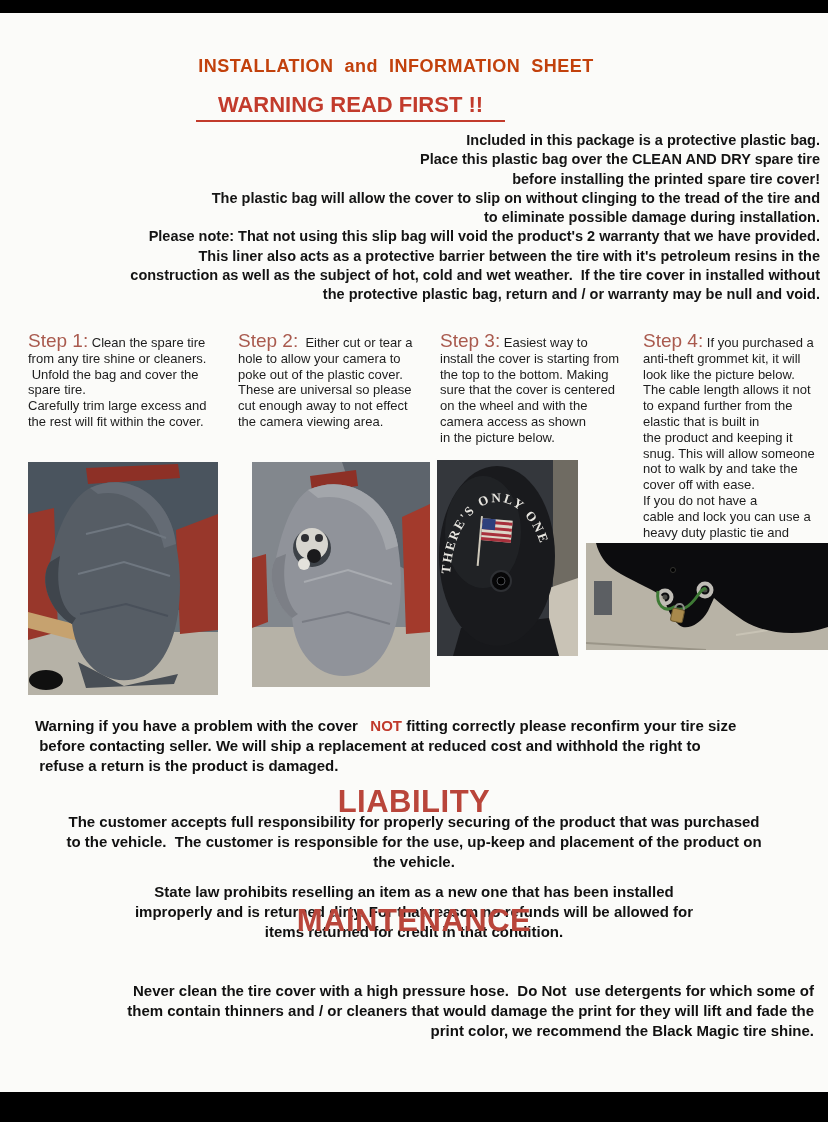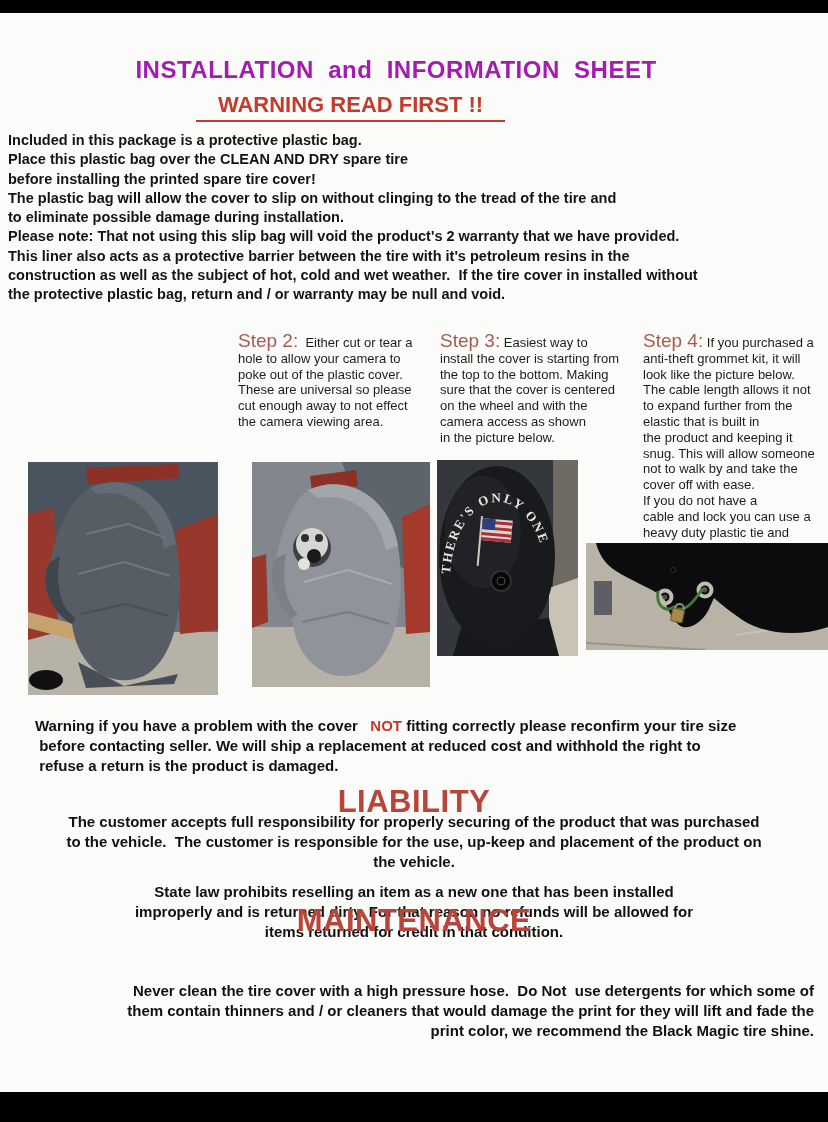--- a/index.html
+++ b/index.html
@@ -3,25 +3,25 @@
 <meta charset="utf-8">
 <style>
   html,body{margin:0;padding:0;background:#e9e9e9;}
   .page{position:relative;width:828px;height:1122px;background:#fbfbf9;overflow:hidden;
         font-family:"Liberation Sans",sans-serif;color:#141414;}
   .bar{position:absolute;left:0;width:828px;background:#000;}
   .bar-top{top:0;height:13px;}
   .bar-bottom{top:1092px;height:30px;}
 
   .title{position:absolute;top:56px;left:0;width:792px;text-align:center;
-         font-size:24px;font-weight:bold;letter-spacing:.5px;color:#a21caf;white-space:pre-wrap;}
+         font-size:18px;font-weight:bold;letter-spacing:.5px;color:#c2410c;white-space:pre-wrap;}
   .warnhead{position:absolute;top:92px;left:0;width:701px;text-align:center;}
   .warnhead span{display:inline-block;font-size:22px;font-weight:bold;color:#c23b2c;
          border-bottom:2px solid #c23b2c;padding:0 22px 2px;}
-  .intro{position:absolute;top:131px;left:8px;width:812px;text-align:left;
+  .intro{position:absolute;top:131px;left:8px;width:812px;text-align:right;
          font-size:14.5px;font-weight:bold;line-height:19.3px;white-space:pre-wrap;}
 
   .step{position:absolute;top:331px;font-size:13px;line-height:15.8px;white-space:pre-wrap;color:#1d1d1d;}
   .step-label{font-size:19px;color:#a95a4e;line-height:1;}
   .step-1{left:28px;width:206px;}
   .step-2{left:238px;width:202px;}
   .step-3{left:440px;width:206px;}
   .step-4{left:643px;width:188px;}
 
   .photo{position:absolute;display:block;}
@@ -57,20 +57,26 @@
   <div class="intro">Included in this package is a protective plastic bag.
 Place this plastic bag over the CLEAN AND DRY spare tire
 before installing the printed spare tire cover!
 The plastic bag will allow the cover to slip on without clinging to the tread of the tire and
 to eliminate possible damage during installation.
 Please note: That not using this slip bag will void the product's 2 warranty that we have provided.
 This liner also acts as a protective barrier between the tire with it's petroleum resins in the
 construction as well as the subject of hot, cold and wet weather.  If the tire cover in installed without
 the protective plastic bag, return and / or warranty may be null and void.</div>
 
+  <div class="step step-1"><span class="step-label">Step 1:</span><span> Clean the spare tire
+from any tire shine or cleaners.
+ Unfold the bag and cover the
+spare tire.
+Carefully trim large excess and
+the rest will fit within the cover.</span></div>
   <div class="step step-2"><span class="step-label">Step 2:</span><span>  Either cut or tear a
 hole to allow your camera to
 poke out of the plastic cover.
 These are universal so please
 cut enough away to not effect
 the camera viewing area.</span></div>
   <div class="step step-3"><span class="step-label">Step 3:</span><span> Easiest way to
 install the cover is starting from
 the top to the bottom. Making
 sure that the cover is centered

